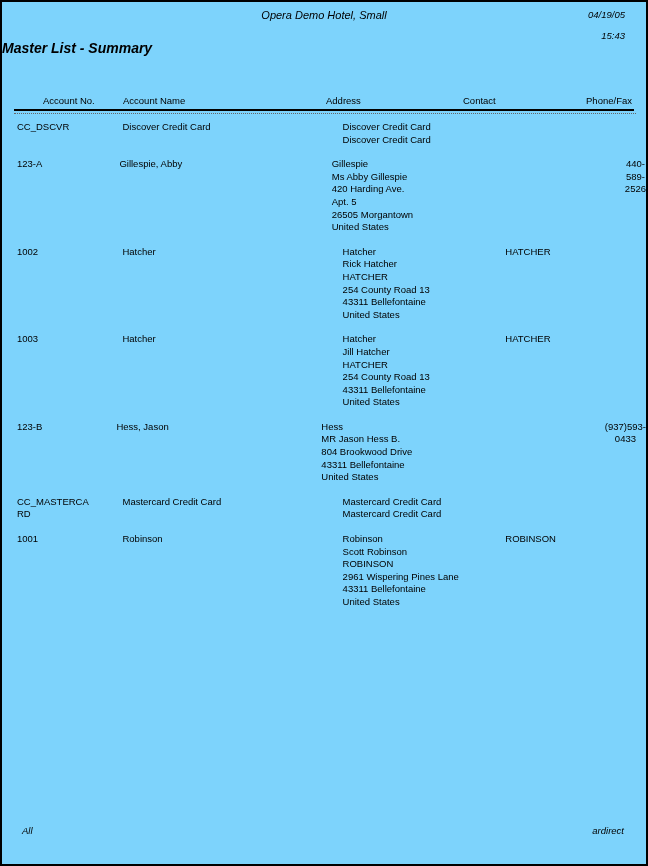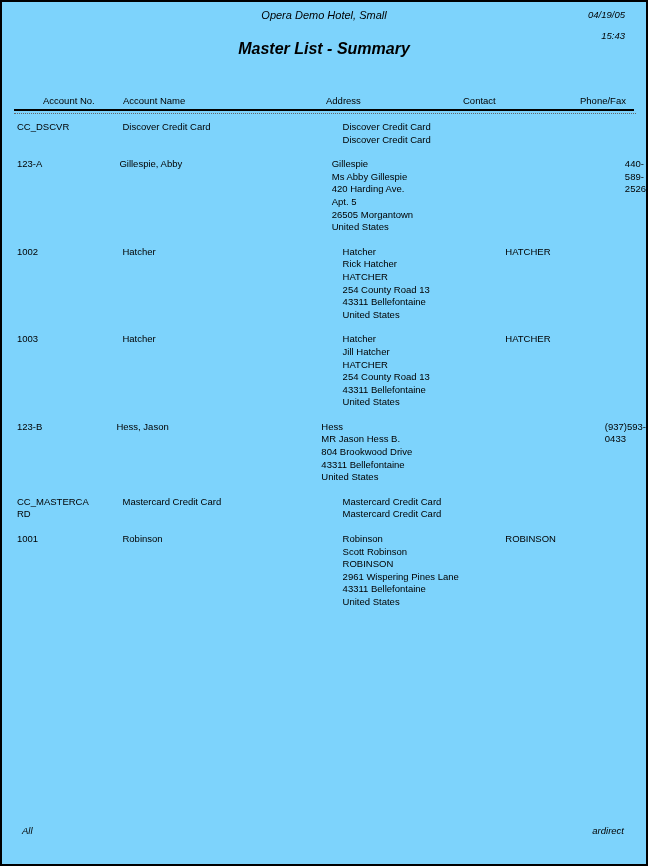--- a/index.html
+++ b/index.html
@@ -32,37 +32,37 @@
     font-style: italic;
   }
   .report-time {
     position: absolute;
     top: 28px; right: 21px;
     font-style: italic;
   }
   .report-title {
     position: absolute;
     top: 38px; left: 0; width: 100%;
-    text-align: center;
+    text-align: left;
     font-style: italic;
     font-weight: bold;
-    font-size: 16px;
+    font-size: 14px;
   }
   .row {
     display: flex;
     align-items: flex-start;
     padding-left: 15px;
     line-height: 12.6px;
   }
   .row > div { box-sizing: border-box; }
   .c1 { width: 80px; word-break: break-all; padding-right: 2px; }
   .c2 { width: 200px; padding-right: 4px; }
   .c3 { width: 140px; }
   .c4 { width: 117px; }
-  .c5 { flex: 1; }
+  .c5 { flex: 1; text-align: center; }
   .table-header {
     position: absolute;
     top: 93px; left: 0; right: 8px;
     font-weight: normal;
     padding-left: 41px;
   }
   .table-header .c3 { padding-left: 3px; }
   .rule-solid {
     position: absolute;
     top: 107px; left: 12px; right: 12px;

